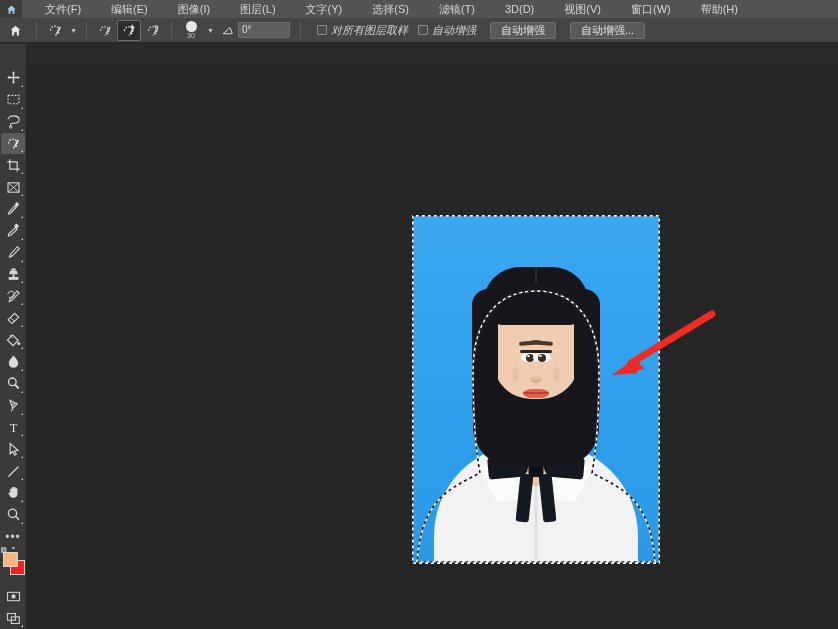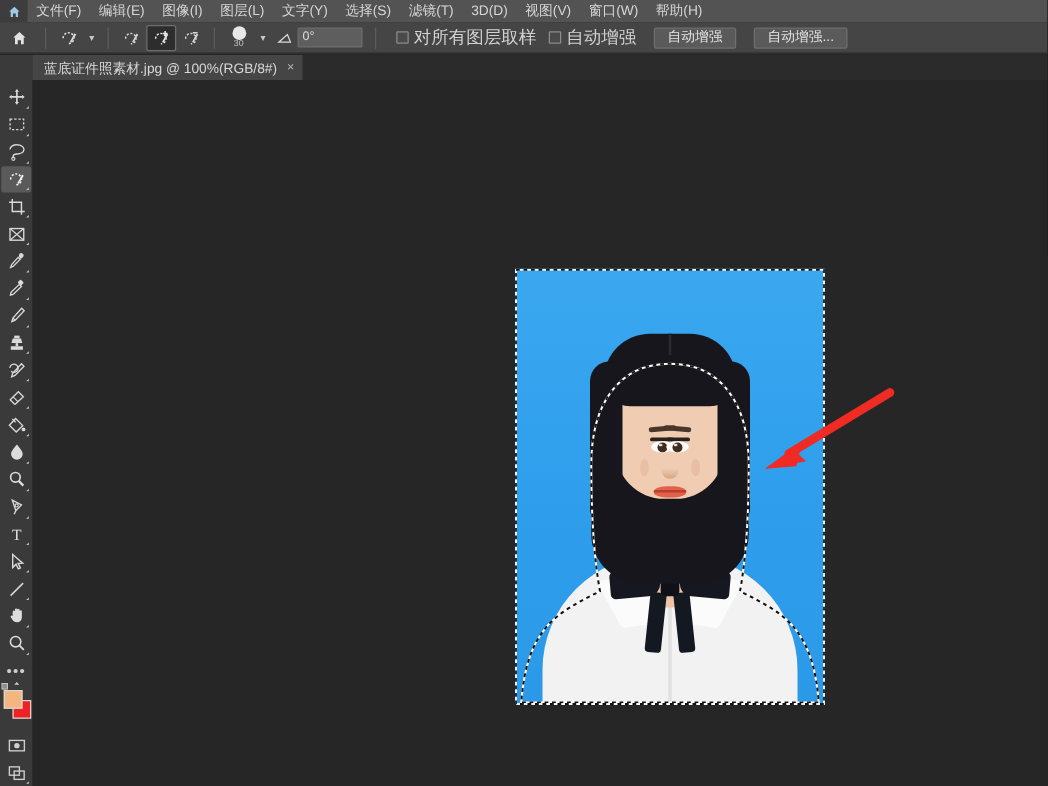--- a/index.html
+++ b/index.html
@@ -7,21 +7,21 @@
     width: 838px; height: 629px;
     background: #1e1e1e;
     font-family: "Liberation Sans", "DejaVu Sans", sans-serif;
     overflow: hidden;
   }
   #app { position: relative; width: 838px; height: 629px; background: #262626; }
 
   
   .menubar {
     position: absolute; top: 0; left: 0; width: 838px; height: 18px;
-    background: #535353; display: flex; align-items: center;
+    background: #535353; display: flex; align-items: center; gap: 16px;
   }
   .home-btn {
     width: 22px; height: 18px; display: flex; align-items: center; justify-content: center;
     background: #3d3d3d;
   }
   .home-btn svg { width: 11px; height: 11px; }
   .menu-item {
     font-size: 11px; color: #d6d6d6; padding: 0 7px; height: 18px;
     line-height: 18px; white-space: nowrap; cursor: default;
   }
@@ -58,21 +58,21 @@
   .angle-field {
     width: 52px; height: 16px; background: #5e5e5e; border: 1px solid #6d6d6d;
     color: #dcdcdc; font-size: 10px; line-height: 14px; padding-left: 3px;
     margin-left: 4px; border-radius: 1px;
   }
   .opt-check { display: flex; align-items: center; gap: 4px; margin-left: 10px; }
   .cbox {
     width: 10px; height: 10px; border: 1px solid #8c8c8c; background: #4a4a4a;
     border-radius: 1px;
   }
-  .opt-check-label { font-size: 14px; color: #d2d2d2; white-space: nowrap; }
+  .opt-check-label { font-size: 11px; color: #d2d2d2; white-space: nowrap; font-style: italic; }
   .opt-btn {
     height: 17px; background: #5a5a5a; border: 1px solid #6e6e6e; border-radius: 2px;
     color: #e4e4e4; font-size: 11px; padding: 0 10px; line-height: 15px;
     white-space: nowrap; margin-left: 14px;
     font-family: "Liberation Sans", "DejaVu Sans", sans-serif;
   }
 
   
   .tabbar {
     position: absolute; top: 44px; left: 0; width: 838px; height: 20px;
@@ -339,24 +339,20 @@
       <div class="cbox"></div>
       <div class="opt-check-label">自动增强</div>
     </div>
 
     <button class="opt-btn">自动增强</button>
     <button class="opt-btn">自动增强...</button>
   </div>
 
   <div class="tabbar">
     <div class="tab-spacer"></div>
-    <div class="doc-tab">
-      <span class="doc-tab-label">蓝底证件照素材.jpg @ 100%(RGB/8#)</span>
-      <span class="doc-tab-close">×</span>
-    </div>
   </div>
 
   <div class="toolstrip">
 
     <div class="tool">
       <svg viewBox="0 0 18 18">
           <path d="M9 1.5 L11 4 H9.8 V8.2 H14 V7 L16.5 9 L14 11 V9.8 H9.8 V14 H11 L9 16.5 L7 14 H8.2 V9.8 H4 V11 L1.5 9 L4 7 V8.2 H8.2 V4 H7 Z" fill="#d9d9d9"></path>
         </svg>
       <span class="corner"></span>
     </div>

